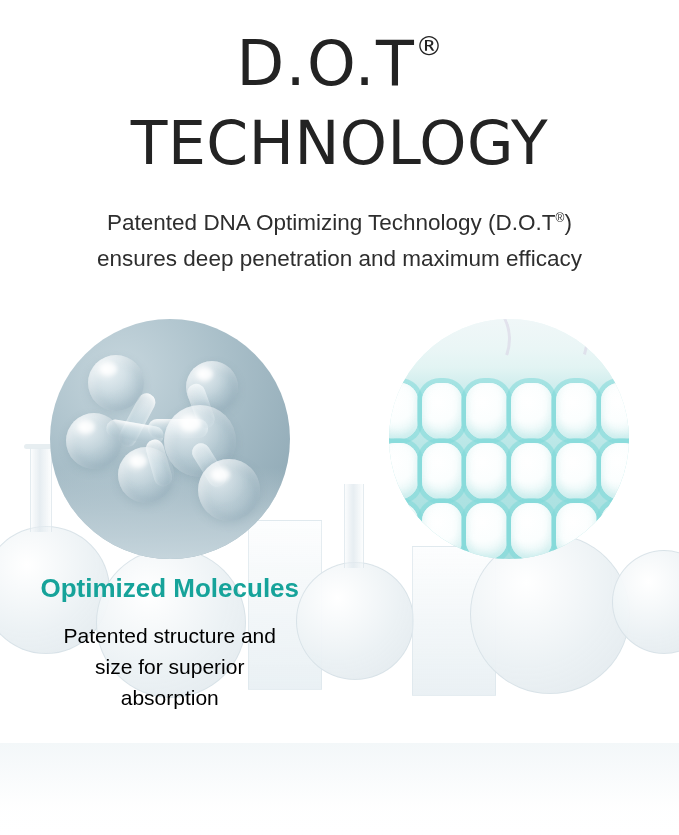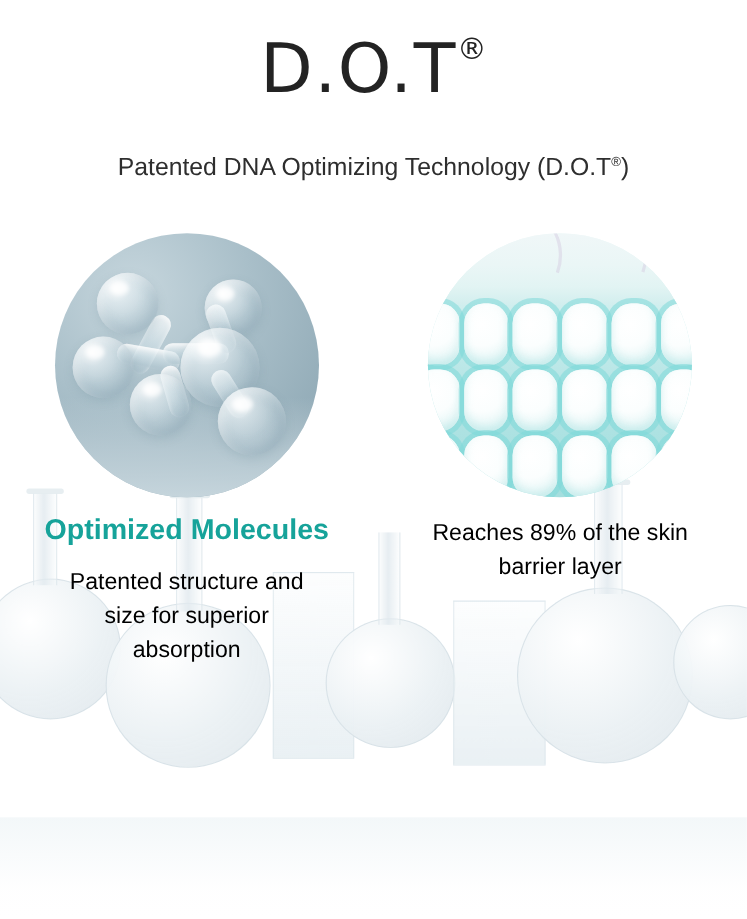--- a/index.html
+++ b/index.html
@@ -238,24 +238,26 @@
   <div class="flask-neck" style="left:540px; top:10px; width:26px; height:100px;"></div>
   <div class="flask-rim" style="left:533px; top:6px; width:40px;"></div>
 
   <div class="flask" style="left:612px; top:120px; width:104px; height:104px;"></div>
 
   <div class="bench-reflection"></div>
 </div>
 
 <div class="header">
   <div class="title-line1"><span>D.O.T</span><span class="reg">®</span></div>
+  <div class="title-line2">TECHNOLOGY</div>
 </div>
 
 <div class="intro">
   <div><span>Patented DNA Optimizing Technology (D.O.T</span><span class="reg-sm">®</span><span>)</span></div>
+  <div>ensures deep penetration and maximum efficacy</div>
 </div>
 
 <div class="features">
 
   <div class="feature">
     <div class="circle circle-molecule">
       <div class="floor"></div>
 
       <div class="bond" style="left:78px; top:72px; width:18px; height:58px; transform:rotate(28deg);"></div>
       <div class="bond" style="left:56px; top:104px; width:58px; height:18px; transform:rotate(10deg);"></div>
@@ -299,16 +301,15 @@
         <div class="cell"></div>
         <div class="cell"></div>
         <div class="cell"></div>
         <div class="cell"></div>
         <div class="cell"></div>
         <div class="cell"></div>
 
       </div>
     </div>
 
-    <div class="feature-desc">Reaches 89% of the skin barrier layer</div>
   </div>
 
 </div>
 
 </body></html>

